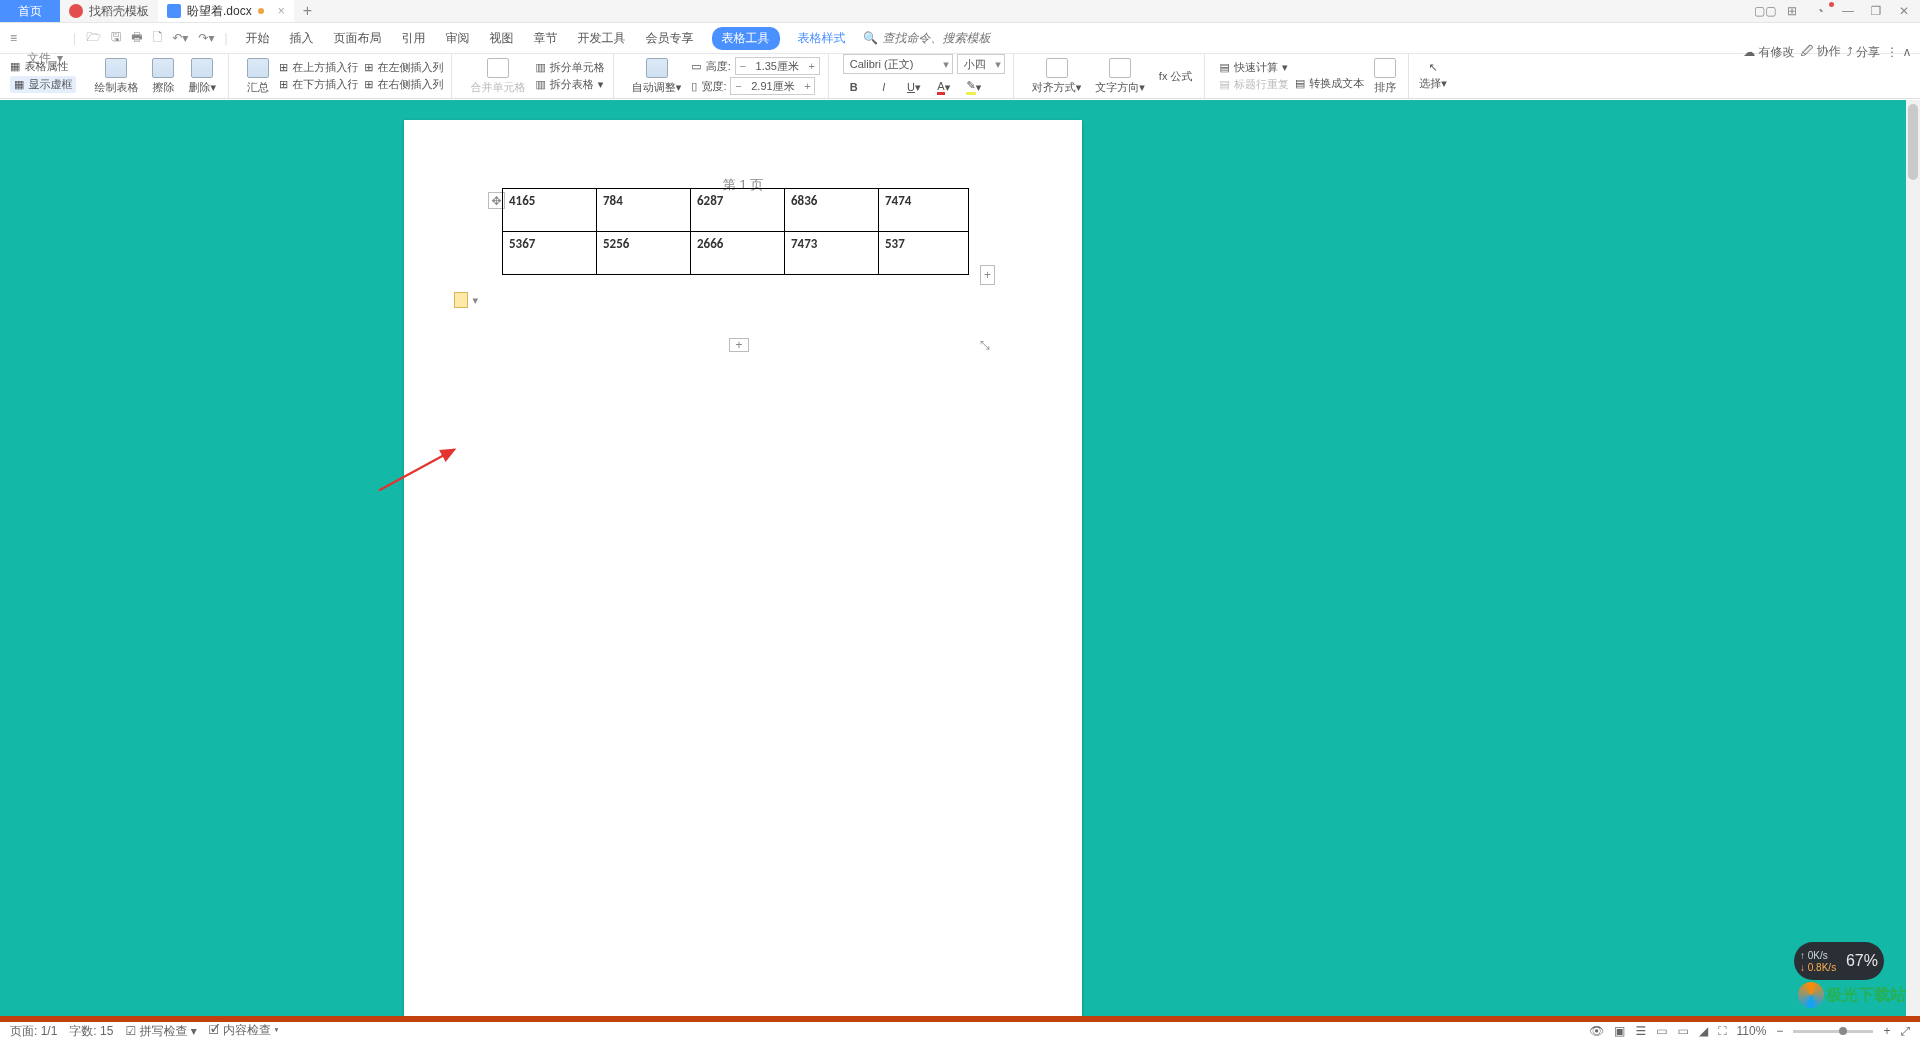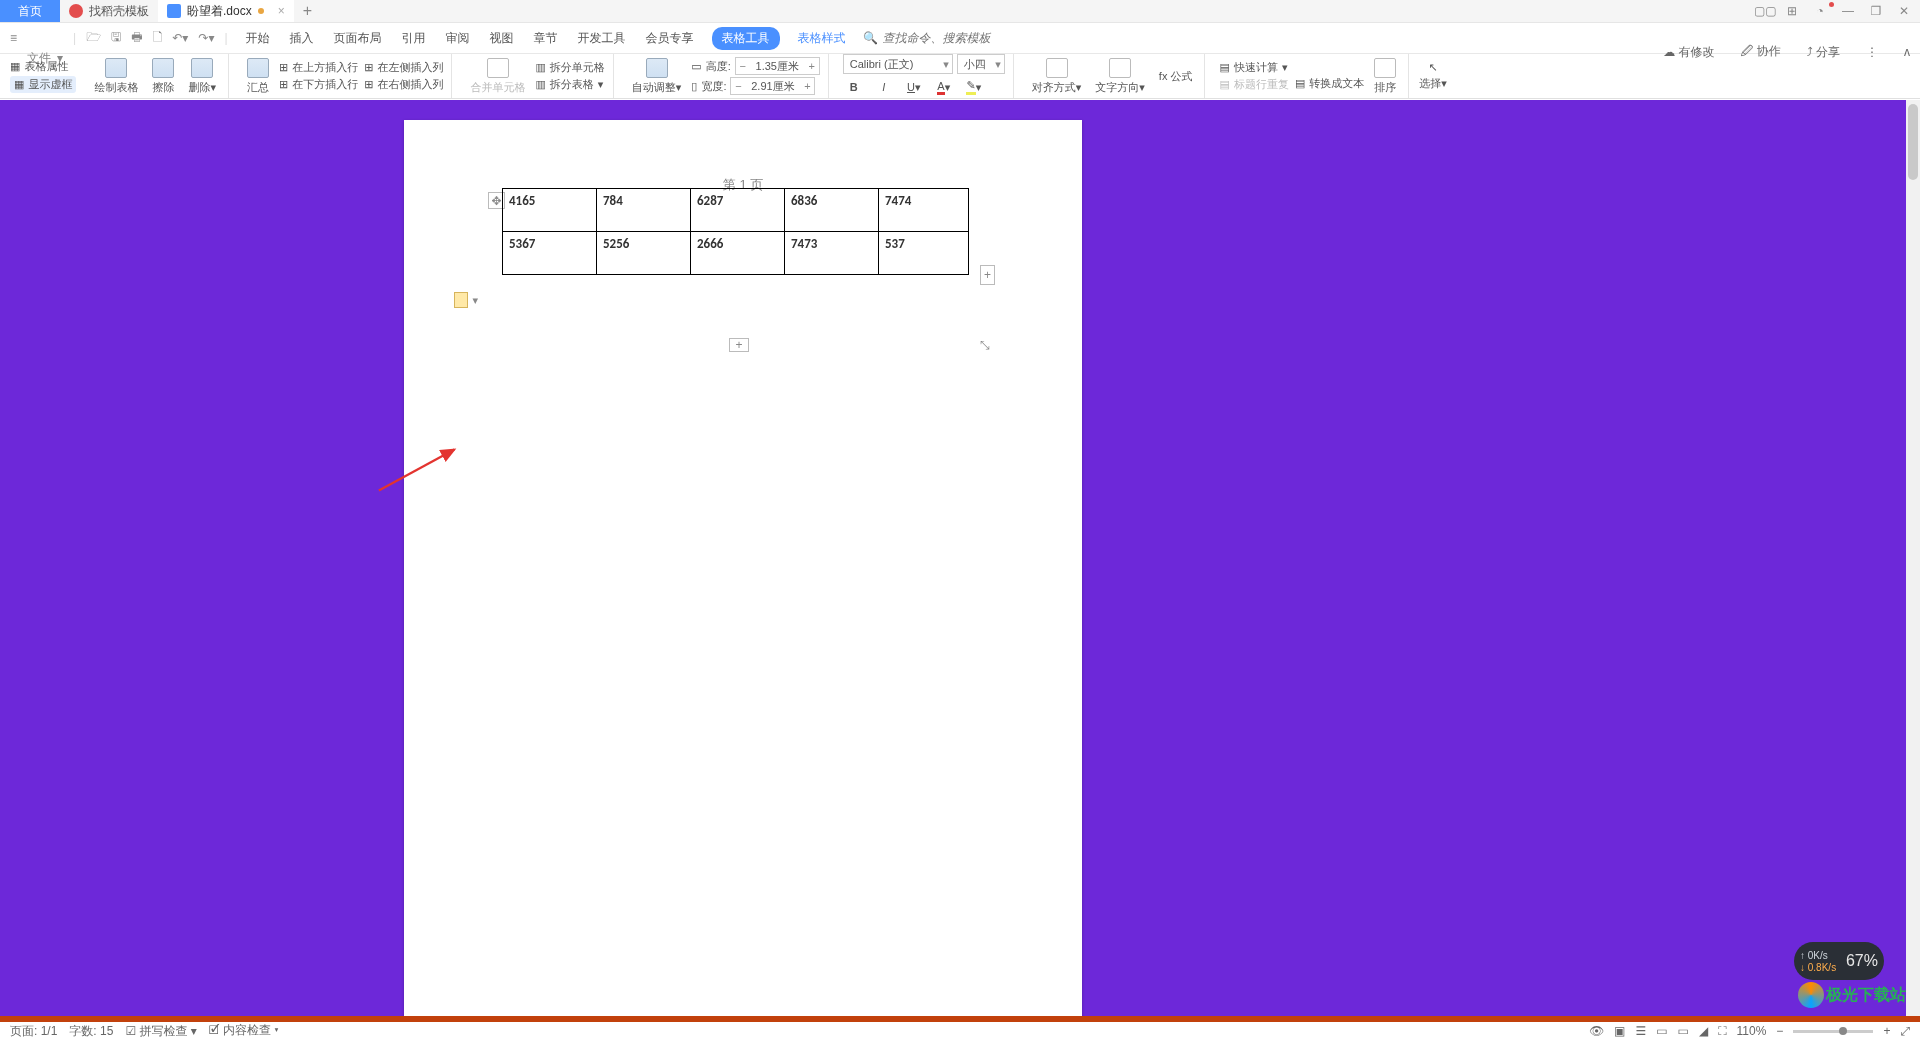--- a/index.html
+++ b/index.html
@@ -20,21 +20,21 @@
 .sysbtns span { width:20px; text-align:center; }
 .notif-dot { position:relative; }
 .notif-dot::after { content:''; position:absolute; top:-2px; right:-4px; width:5px;height:5px;border-radius:3px;background:#e34d4d; }
 
 
 .menubar { height:31px; display:flex; align-items:center; padding:0 10px; gap:16px; background:#fff; border-bottom:1px solid #e8e8e8; color:#555;}
 .menubar .menufile { display:flex; align-items:center; gap:6px;margin-top:40px;}
 .menubar .menuitem { padding:4px 2px; cursor:pointer; }
 .menubar .menuitem.blue { background:#4a90ff; color:#fff; padding:3px 10px; border-radius:10px; }
 .menubar .ql { display:flex; align-items:center; gap:10px; color:#888; }
-.menubar .right { margin-left:auto; display:flex; align-items:center; gap:26px; color:#666;margin-top:28px; }
+.menubar .right { margin-left:auto; display:flex; align-items:center; gap:6px; color:#666;margin-top:28px; }
 .ql span, .right span { cursor:pointer; }
 .search { display:flex; align-items:center; gap:4px; color:#aaa; }
 .search input { border:none; outline:none; color:#aaa; width:110px; font-size:12px;font-style:italic;}
 
 
 .ribbon { height:45px; background:#fff; border-bottom:1px solid #e0e0e0; display:flex; align-items:center; padding:0 10px; gap:6px; color:#555; }
 .rgroup { display:flex; align-items:center; border-right:1px solid #e4e4e4; padding:0 8px; height:100%; gap:6px; }
 .rstack { display:flex; flex-direction:column; gap:2px; font-size:11px; justify-content:center; }
 .rstack .row { display:flex; align-items:center; gap:4px; white-space:nowrap; }
 .rbig { display:flex; flex-direction:column; align-items:center; justify-content:center; font-size:11px; gap:2px; padding:0 4px; }
@@ -43,21 +43,21 @@
 .rbig.disabled { color:#bbb; }
 .rbig.active { background:#e4eefc; border-radius:3px; }
 .spin { display:inline-flex; align-items:center; border:1px solid #ccc; height:18px; }
 .spin .btn { width:14px; text-align:center; color:#888; }
 .spin .val { width:55px; text-align:center; font-size:11px; }
 .combo { border:1px solid #ccc; height:20px; padding:0 16px 0 6px; display:flex; align-items:center; font-size:11px; position:relative; }
 .combo::after { content:'▾'; position:absolute; right:3px; color:#888; }
 .iconbtn { display:inline-flex; align-items:center; justify-content:center; width:22px; height:22px; }
 
 
-.canvas { position:absolute; top:100px; left:0; right:14px; bottom:24px; background:#6d28d9; overflow:hidden; }
+.canvas { position:absolute; top:100px; left:0; right:14px; bottom:24px; background:#14b8a6; overflow:hidden; }
 .page { position:absolute; top:20px; left:404px; width:678px; height:920px; background:#fff; box-shadow:0 1px 3px rgba(0,0,0,0.25); }
 .pagetitle { text-align:center; color:#888; font-size:13px; margin-top:56px; }
 .docTable { position:absolute; top:68px; left:98px; border-collapse:collapse; }
 .docTable td { border:1px solid #000; width:94px; height:43px; vertical-align:top; padding:4px 6px; font-size:13px; font-family:Calibri,Arial,sans-serif; font-weight:600;}
 .docTable td.c5 { width:90px; }
 
 .movehandle { position:absolute; top:72px; left:84px; width:17px;height:17px; border:1px solid #bbb; background:#fff; display:flex; align-items:center; justify-content:center; color:#888; font-size:12px;}
 .addright { position:absolute; top:145px; left:576px; width:15px; height:20px; border:1px solid #bbb; background:#fff; color:#888; text-align:center; line-height:18px; font-size:12px;}
 .addbottom { position:absolute; top:218px; left:325px; width:20px;height:14px; border:1px solid #bbb; background:#fff; color:#888; text-align:center; line-height:12px; font-size:12px;}
 .resizer { position:absolute; top:218px; left:576px; width:12px;height:12px; color:#888; font-size:12px;}

